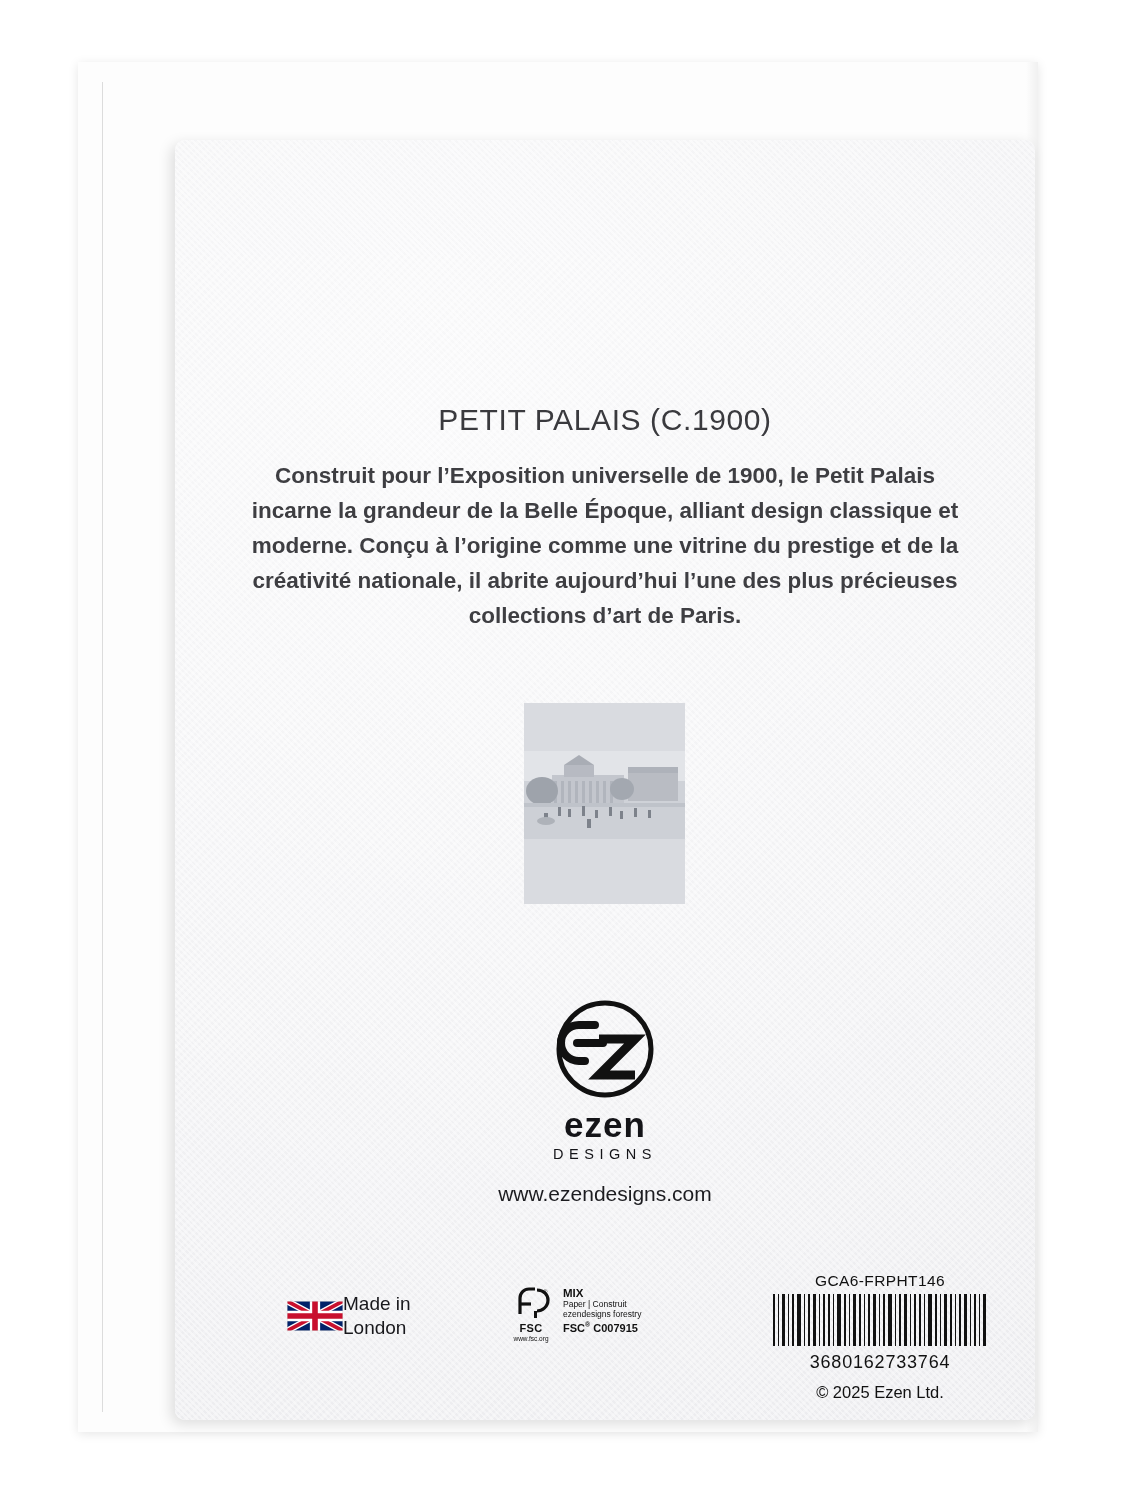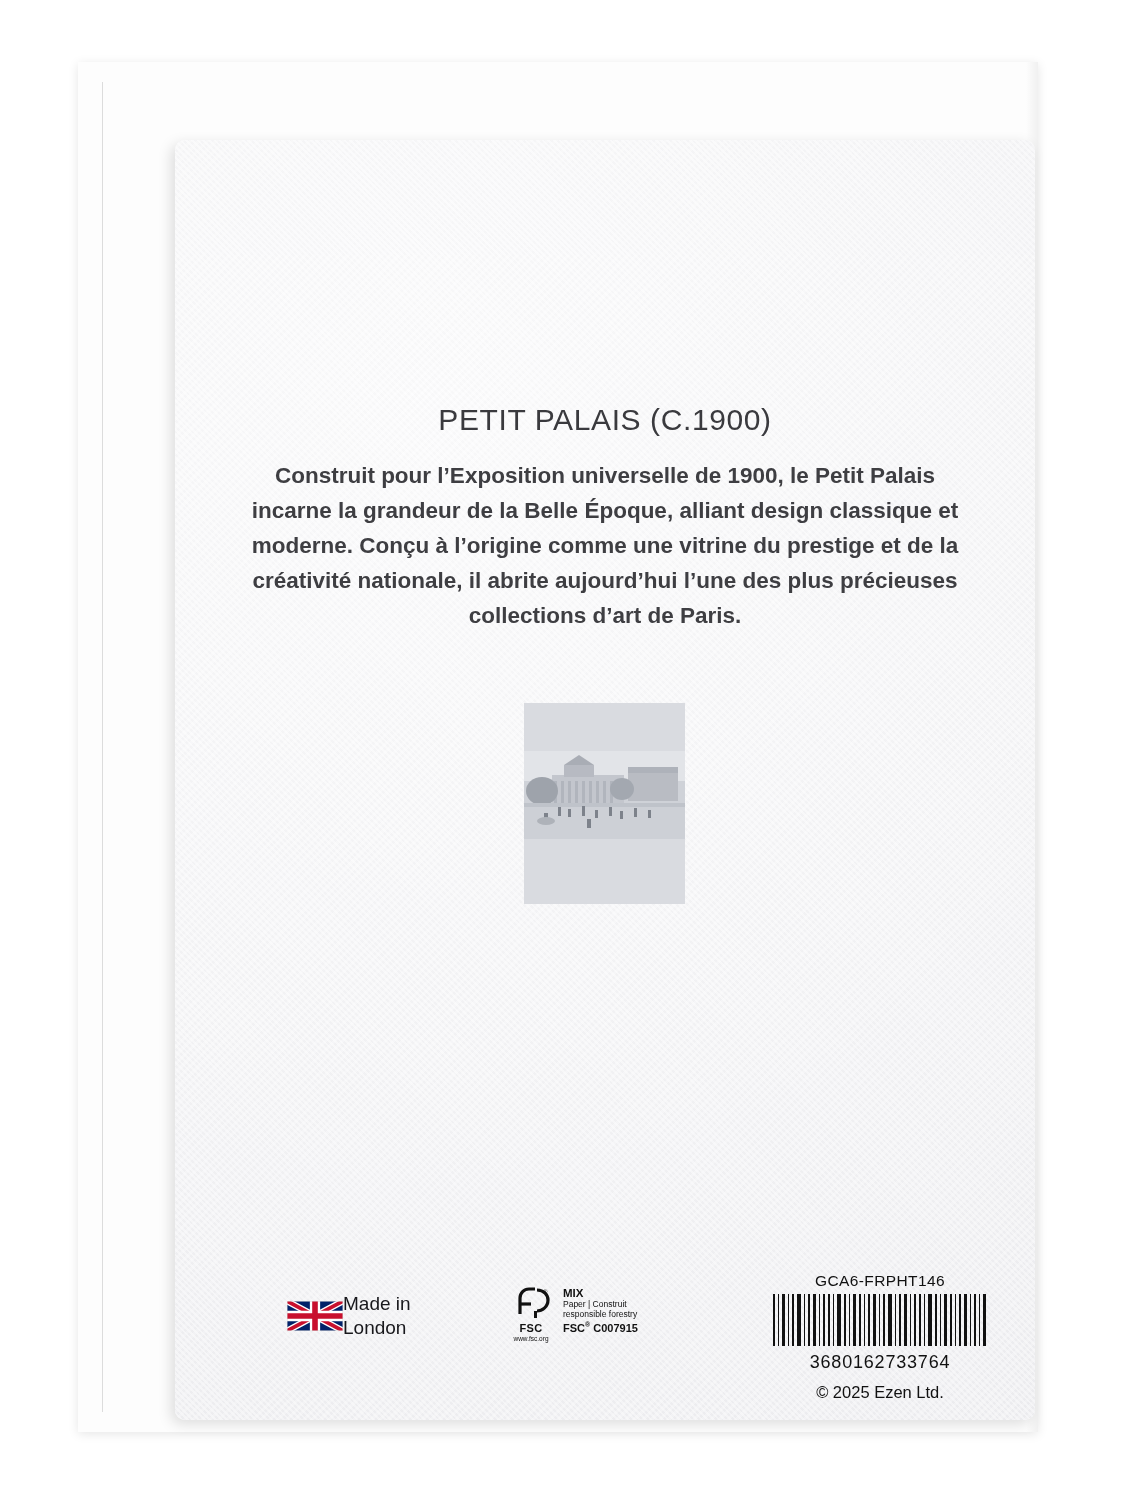--- a/index.html
+++ b/index.html
@@ -279,21 +279,34 @@
           <rect x="96" y="108" width="3" height="8"></rect>
           <rect x="110" y="105" width="3" height="9"></rect>
           <rect x="124" y="107" width="3" height="8"></rect>
           <rect x="20" y="110" width="4" height="9"></rect>
           <rect x="63" y="116" width="4" height="9"></rect>
         </g>
         <ellipse cx="22" cy="118" rx="9" ry="4" fill="#aeb2b9"></ellipse>
       </svg>
     </div>
 
-
+    <div id="logo-block">
+      <svg id="logo-mark" width="108" height="108" viewBox="0 0 108 108" xmlns="http://www.w3.org/2000/svg">
+        <circle cx="54" cy="54" r="46" fill="none" stroke="#111111" stroke-width="5"></circle>
+
+        <path d="M44 30 h-16 a18 18 0 0 0 0 36 h6" fill="none" stroke="#111111" stroke-width="8" stroke-linecap="round"></path>
+        <path d="M26 48 h26" fill="none" stroke="#111111" stroke-width="8" stroke-linecap="round"></path>
+
+        <path d="M48 44 h36 l-36 36 h36" fill="none" stroke="#111111" stroke-width="9" stroke-linejoin="miter" stroke-linecap="butt"></path>
+      </svg>
+      <div id="logo-wordmark">ezen</div>
+      <div id="logo-sub">DESIGNS</div>
+    </div>
+
+    <div id="website">www.ezendesigns.com</div>
 
     <div id="footer">
 
       <div id="made-in-london">
         <svg width="56" height="30" viewBox="0 0 60 32" xmlns="http://www.w3.org/2000/svg">
           <rect width="60" height="32" fill="#012169"></rect>
           <path d="M0 0 L60 32 M60 0 L0 32" stroke="#ffffff" stroke-width="7"></path>
           <path d="M0 0 L60 32 M60 0 L0 32" stroke="#c8102e" stroke-width="4"></path>
           <path d="M30 0 V32 M0 16 H60" stroke="#ffffff" stroke-width="11"></path>
           <path d="M30 0 V32 M0 16 H60" stroke="#c8102e" stroke-width="6"></path>
@@ -313,21 +326,21 @@
             <path d="M27 6 c7 0 11 5 11 10 c0 7 -6 11 -11 11" fill="none" stroke="#111" stroke-width="3.2"></path>
             <rect x="24" y="27" width="3" height="7" fill="#111"></rect>
             <text x="33" y="10" font-size="6" fill="#111" font-family="Liberation Sans, sans-serif">®</text>
           </svg>
           <div id="fsc-logo-label">FSC</div>
           <div id="fsc-logo-url">www.fsc.org</div>
         </div>
         <div id="fsc-text">
           <div id="fsc-mix">MIX</div>
           <div id="fsc-paper">Paper | Construit</div>
-          <div id="fsc-paper2" style="font-size:8.5px;line-height:10px;color:#111;">responsible forestry</div>
+          <div id="fsc-paper2" style="font-size:8.5px;line-height:10px;color:#111;">ezendesigns forestry</div>
           <div id="fsc-code">
             <span>FSC</span><sup>®</sup>
             <span>C007915</span>
           </div>
         </div>
       </div>
 
       <div id="barcode-block">
         <div id="sku">GCA6-FRPHT146</div>
         <svg id="barcode-bars" viewBox="0 0 218 52" preserveAspectRatio="none" xmlns="http://www.w3.org/2000/svg">

